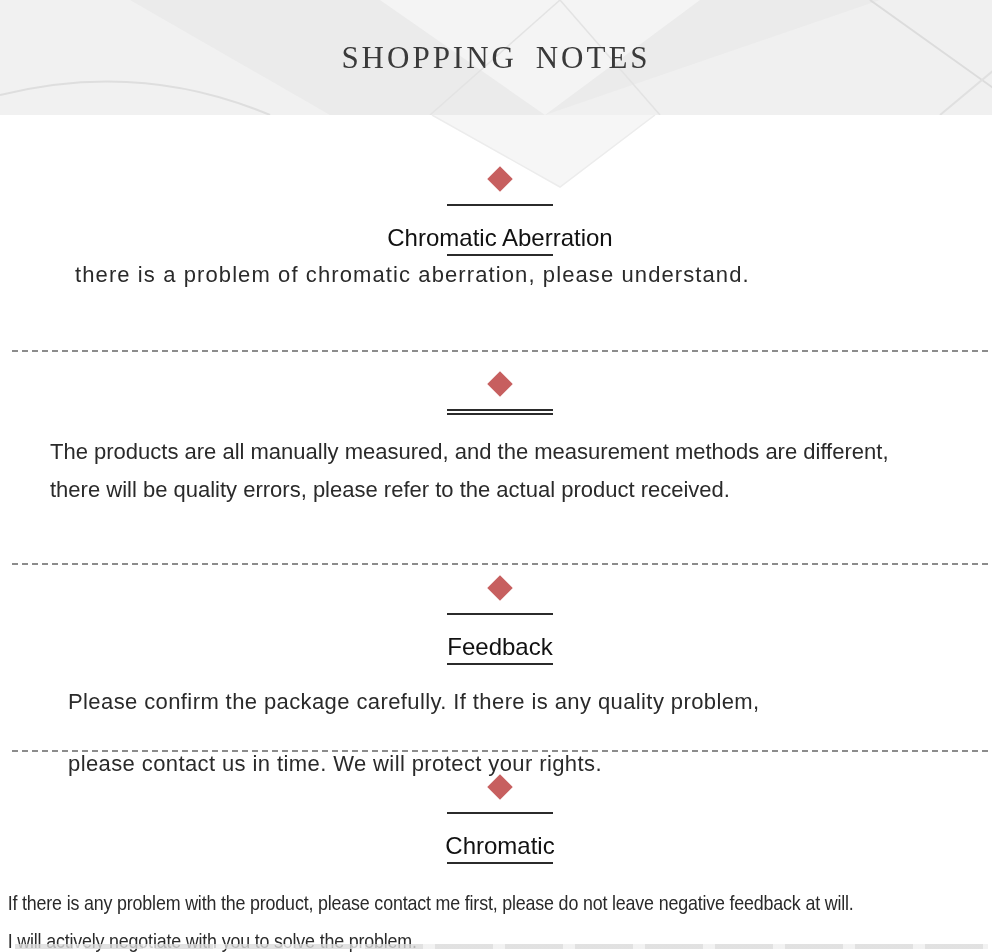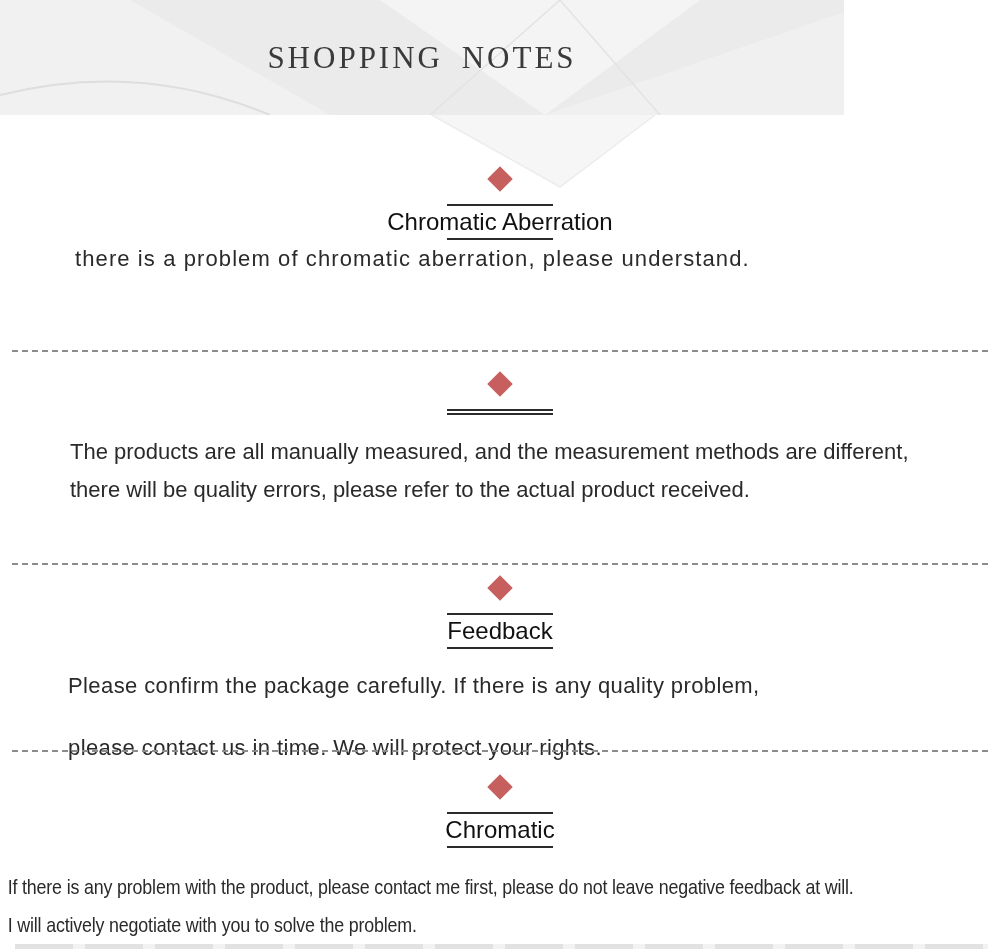--- a/index.html
+++ b/index.html
@@ -9,21 +9,21 @@
     width: 1000px;
     height: 952px;
     font-family: "Liberation Sans", sans-serif;
     color: #2a2a2a;
     overflow: hidden;
   }
   
   .page-header {
     position: absolute;
     top: 0; left: 0;
-    width: 844px; height: 115px;
+    width: 992px; height: 115px;
     background: #ef4444;
     overflow: hidden;
   }
   .page-header svg { position: absolute; top: 0; left: 0; }
   .page-title {
     position: absolute;
     top: 40px; left: 0; right: 0;
     text-align: center;
     font-family: "Liberation Serif", serif;
     font-size: 31px;
@@ -51,36 +51,36 @@
     transform: rotate(45deg);
   }
   .rule {
     width: 106px; height: 2px;
     background: var(--rule, #2b2b2b);
     margin: 0 auto;
   }
   .rule-top { margin-top: 16px; }
   .rule-bottom { margin-top: 2px; }
   .heading {
-    margin-top: 2px;
+    margin-top: 18px;
     font-size: 24px;
     line-height: 28px;
     font-weight: 400;
     color: #111111;
   }
   .note p {
     text-align: left;
     font-size: 22px;
     line-height: 38px;
     color: #2a2a2a;
     white-space: nowrap;
   }
   .note p.first { margin-top: 18px; }
   .s1 p { padding-left: 75px; letter-spacing: 1.1px; }
-  .s2 p { padding-left: 70px; letter-spacing: 0px; }
+  .s2 p { padding-left: 50px; letter-spacing: 0px; }
   .s3 p { padding-left: 68px; letter-spacing: 0.4px; margin-top: 24px; }
   .s4 p {
     padding-left: 9px;
     font-size: 21px;
     letter-spacing: -0.2px;
     transform: scaleX(0.85);
     transform-origin: left center;
   }
   .s4 p.first { margin-top: 20px; }
   

